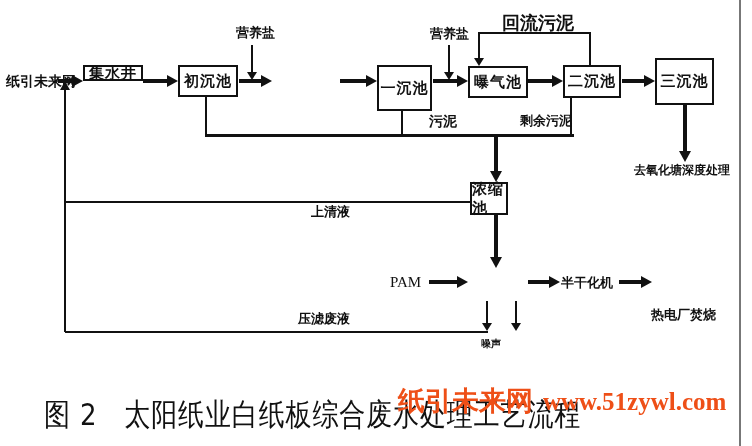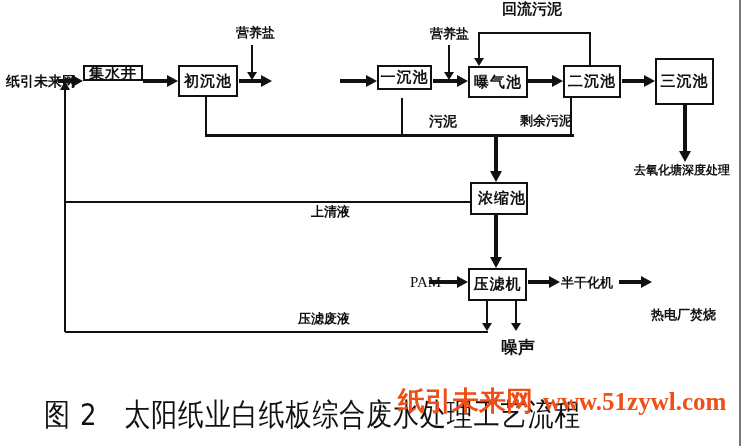--- a/index.html
+++ b/index.html
@@ -84,52 +84,49 @@
   <div class="ah ds" style="left:482px;top:323px;"></div>
   <div class="ln" style="left:515px;top:301px;width:2px;height:23px;"></div>
   <div class="ah ds" style="left:511px;top:323px;"></div>
 
   <div class="node" style="left:83px;top:65px;width:60px;height:16px;">
       <span>集水井</span>
     </div>
   <div class="node" style="left:178px;top:65px;width:60px;height:32px;">
       <span>初沉池</span>
     </div>
-  <div class="node" style="left:377px;top:65px;width:55px;height:25px;">
+  <div class="node" style="left:377px;top:65px;width:55px;height:46px;">
       <span>一沉池</span>
     </div>
   <div class="node" style="left:563px;top:65px;width:58px;height:33px;">
       <span>二沉池</span>
     </div>
   <div class="node" style="left:468px;top:66px;width:60px;height:32px;">
       <span>曝气池</span>
     </div>
   <div class="node" style="left:655px;top:58px;width:59px;height:47px;">
       <span>三沉池</span>
     </div>
-  <div class="node" style="left:470px;top:182px;width:58px;height:33px;justify-content:flex-end;">
+  <div class="node" style="left:470px;top:182px;width:38px;height:33px;">
       <span>浓缩池</span>
-    </div>
-  <div class="node" style="left:468px;top:268px;width:59px;height:33px;">
-      <span>压滤机</span>
     </div>
 
   <div class="lbl" style="left:6px;top:74px;font-size:14px;">纸引未来网</div>
   <div class="lbl" style="left:236px;top:26px;font-size:13px;">营养盐</div>
   <div class="lbl" style="left:430px;top:27px;font-size:13px;">营养盐</div>
-  <div class="lbl" style="left:502px;top:1px;font-size:15px;">回流污泥</div>
+  <div class="lbl" style="left:502px;top:13px;font-size:18px;">回流污泥</div>
   <div class="lbl" style="left:429px;top:114px;font-size:14px;">污泥</div>
   <div class="lbl" style="left:520px;top:114px;font-size:13px;">剩余污泥</div>
   <div class="lbl" style="left:634px;top:164px;font-size:12px;">去氧化塘深度处理</div>
   <div class="lbl" style="left:311px;top:205px;font-size:13px;">上清液</div>
-  <div class="lbl" style="left:390px;top:274px;font-size:15px;font-weight:normal;font-family:'Liberation Serif',serif;margin-left:20px;">PAM</div>
+  <div class="lbl" style="left:390px;top:274px;font-size:15px;font-weight:normal;font-family:'Liberation Serif',serif;">PAM</div>
   <div class="lbl" style="left:561px;top:276px;font-size:13px;">半干化机</div>
   <div class="lbl" style="left:651px;top:274px;font-size:13px;margin-top:34px;">热电厂焚烧</div>
   <div class="lbl" style="left:298px;top:312px;font-size:13px;text-align:center;">压滤废液</div>
-  <div class="lbl" style="left:501px;top:338px;font-size:17px;">噪声</div>
+  <div class="lbl" style="left:481px;top:338px;font-size:10px;">噪声</div>
 
   <div class="caption">图 2　太阳纸业白纸板综合废水处理工艺流程</div>
   <div class="watermark">
     <span class="wm-site">纸引未来网</span>
     <span class="wm-url">www.51zywl.com</span>
   </div>
 
   <div class="edge-artifact"></div>
 </div>
 

